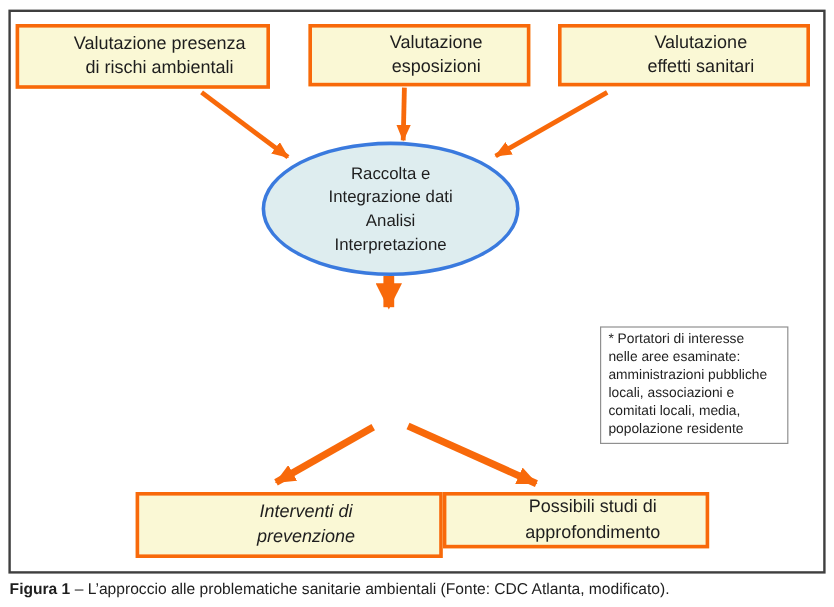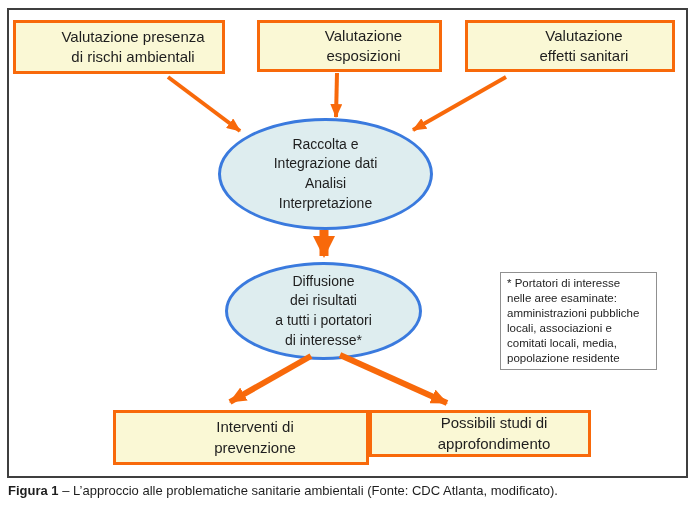--- a/index.html
+++ b/index.html
@@ -25,21 +25,21 @@
   .label { white-space: pre-line; }
 
   .topbox, .botbox {
     background: var(--box-fill, #faf8d5);
     border: 3px solid var(--box-border, #f8690a);
     font-size: 15px; line-height: 1.35; padding-left: 28px;
   }
   .box1 { left: 13px;  top: 20px;  width: 212px; height: 54px; }
   .box2 { left: 257px; top: 20px;  width: 185px; height: 52px; }
   .box3 { left: 465px; top: 20px;  width: 210px; height: 52px; }
-  .bbox1 { left: 113px; top: 410px; width: 256px; height: 55px; }
+  .bbox1 { left: 113px; top: 410px; width: 256px; height: 55px; font-style: italic; }
   .bbox2 { left: 358px; top: 410px; width: 222px; height: 47px; margin-left: 11px; }
 
   .ellipse {
     background: var(--ellipse-fill, #deedef);
     border: 3px solid var(--ellipse-border, #3a7ade);
     border-radius: 50%;
     font-size: 14px; line-height: 1.4;
   }
   .ell1 { left: 218px; top: 118px; width: 215px; height: 112px; }
   .ell2 { left: 225px; top: 262px; width: 197px; height: 98px; }
@@ -84,26 +84,20 @@
     <span class="label">Valutazione
 effetti sanitari</span>
   </div>
 
   <div class="node ellipse ell1">
     <span class="label">Raccolta e
 Integrazione dati
 Analisi
 Interpretazione</span>
   </div>
-  <div class="node ellipse ell2">
-    <span class="label">Diffusione
-dei risultati
-a tutti i portatori
-di interesse*</span>
-  </div>
 
   <div class="node note">
     <span class="label">* Portatori di interesse
 nelle aree esaminate:
 amministrazioni pubbliche
 locali, associazioni e
 comitati locali, media,
 popolazione  residente</span>
   </div>
 

